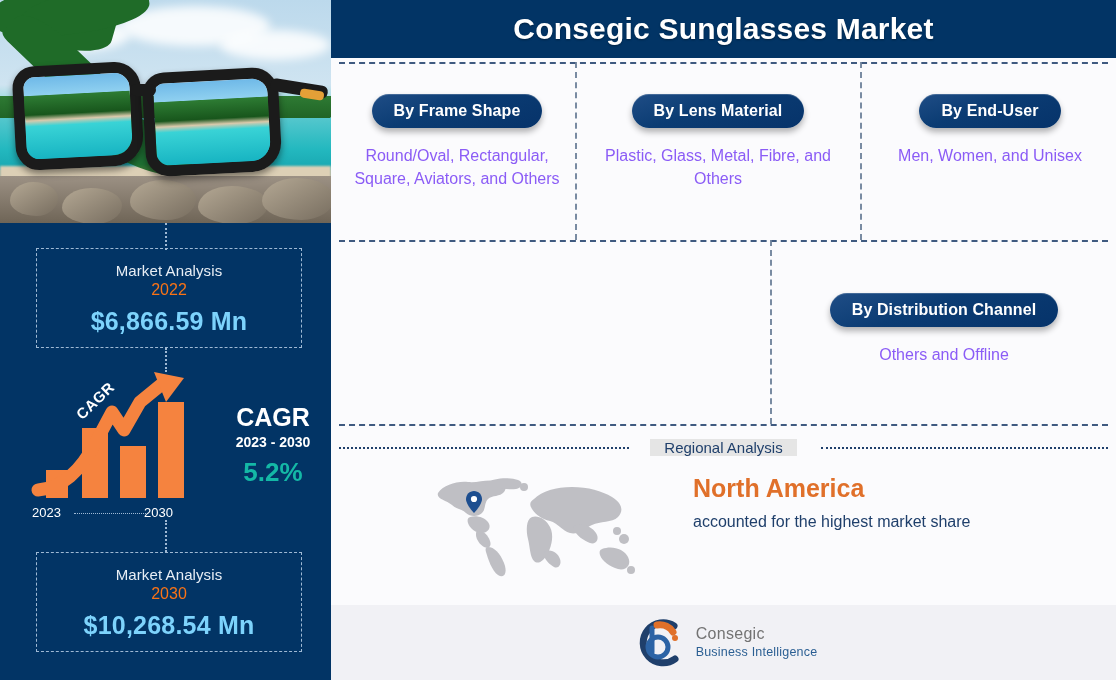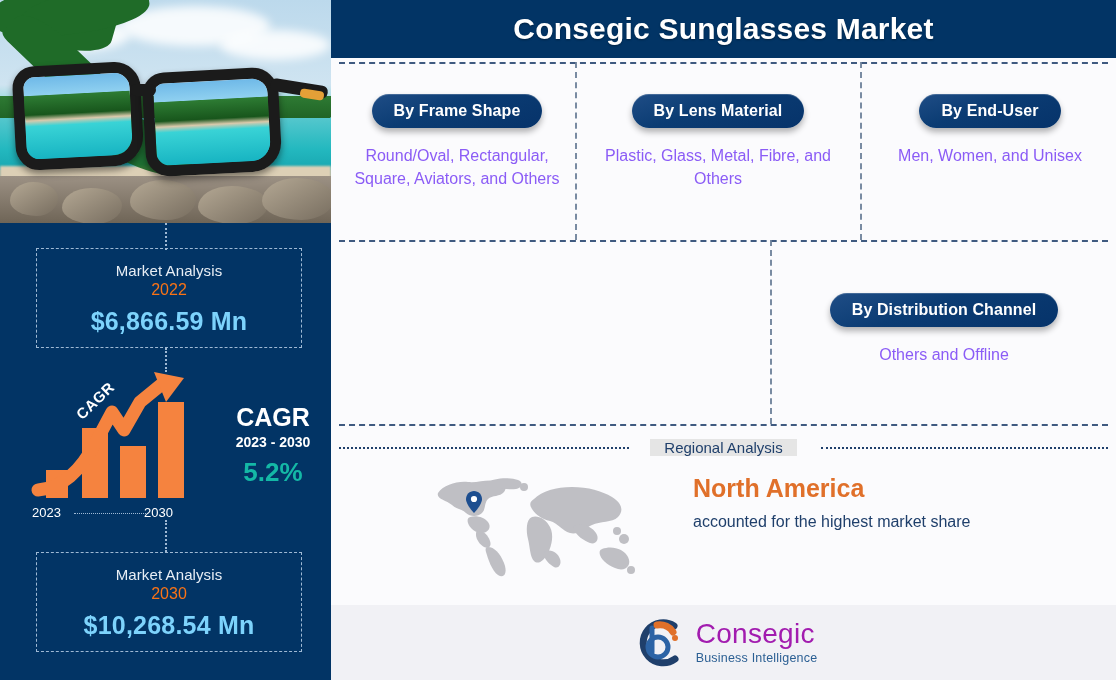--- a/index.html
+++ b/index.html
@@ -112,21 +112,21 @@
   .pin{position:absolute;left:40px;top:18px;width:16px;height:22px;}
   .region-text{position:absolute;left:362px;top:46px;width:400px;}
   .region-name{font-size:25px;font-weight:700;color:#e0702a;line-height:34px;}
   .region-desc{font-size:16px;color:#1f3f6b;line-height:23px;margin-top:5px;}
 
   
   .footer{position:absolute;left:0;top:605px;width:785px;height:75px;
           background:#f1f1f5;display:flex;align-items:center;justify-content:center;gap:12px;}
   .logo-mark{width:54px;height:54px;position:relative;}
   .logo-text{line-height:1;}
-  .logo-name{font-size:28px;color:#a21caf;letter-spacing:.3px;}
+  .logo-name{font-size:16px;color:#737373;letter-spacing:.3px;}
   .logo-tag{font-size:12.5px;color:#2b5f93;margin-top:4px;letter-spacing:.2px;}
 </style>
 </head>
 <body>
 
 <div id="infographic">
 
   <div class="left-panel">
 
     <div class="hero-photo">

